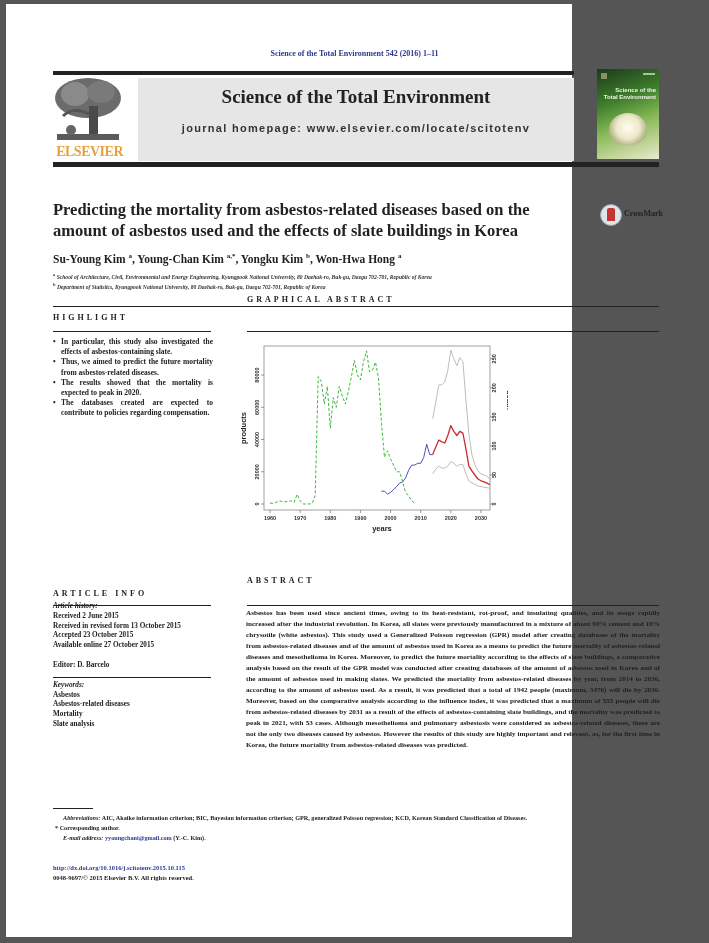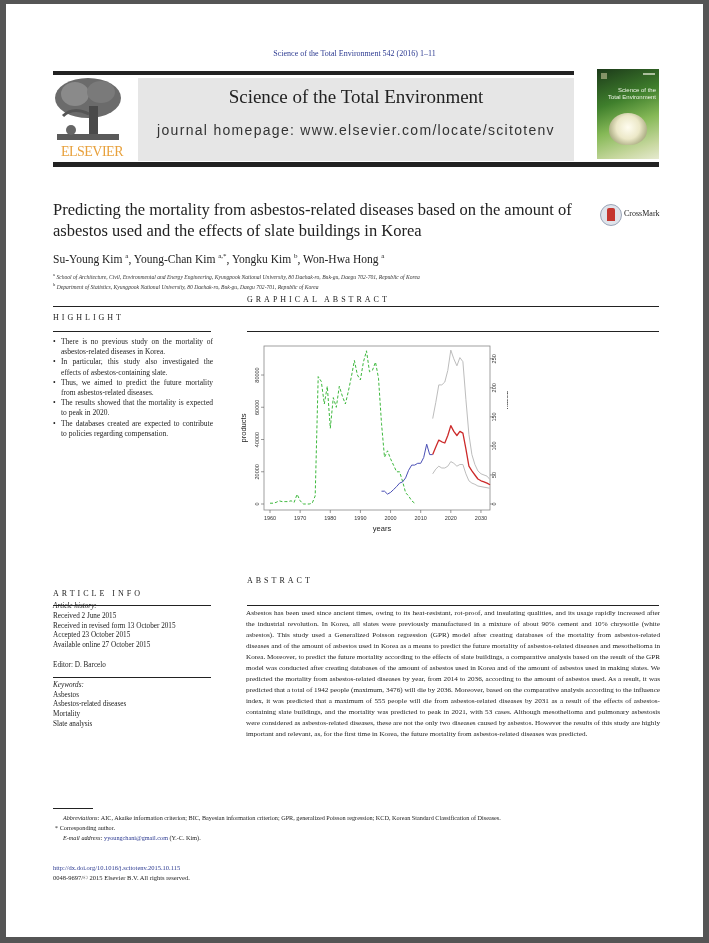--- a/index.html
+++ b/index.html
@@ -1,28 +1,28 @@
 <!DOCTYPE html>
 <html><head>
 <meta charset="utf-8">
 <style>
   html, body { margin:0; padding:0; }
   body { width:709px; height:943px; background:#555555; position:relative; overflow:hidden; font-family:"Liberation Serif", serif; color:#222; }
-  .page { position:absolute; left:6px; top:4px; width:697px; height:933px; background:#ffffff; }
+  .page { position:absolute; left:6px; top:4px; width:566px; height:933px; background:#ffffff;font-weight:bold; }
   .abs { position:absolute; }
   .journal-ref { left:0; width:697px; top:45px; text-align:center; font-size:8px; color:#2b3990; }
   .topbar { left:47px; top:67px; width:521px; height:4px; background:#222; }
   .bottombar { left:47px; top:158px; width:606px; height:5px; background:#222; }
   .logo { left:47px; top:72px; width:70px; height:84px; }
   .logo-text { position:absolute; left:0; bottom:0; width:70px; text-align:right; color:#e8a13c; font-size:14px; letter-spacing:-0.5px; font-family:"Liberation Serif", serif; }
   .header-box { left:132px; top:74px; width:436px; height:83px; background:#e6e6e6; text-align:center; }
   .contents { margin-top:6px; font-family:"Liberation Sans", sans-serif; font-size:8px; color:#333; }
   .contents .sd { color:#2b5aa8; }
   .jtitle { margin-top:8px; font-size:19px; color:#222; font-family:"Liberation Serif", serif; }
-  .homepage { margin-top:14px; font-family:"Liberation Sans", sans-serif; font-size:14px; letter-spacing:1.3px; color:#333; }
+  .homepage { margin-top:14px; font-family:"Liberation Sans", sans-serif; font-size:11px; letter-spacing:1.3px; color:#333; }
   .cover { left:591px; top:65px; width:62px; height:90px; background:linear-gradient(160deg,#1c3a1a 0%,#3f7f2c 35%,#86b957 60%,#c8d8a0 85%,#e6ead0 100%); overflow:hidden; }
   .cover-title { position:absolute; right:3px; top:18px; font-family:"Liberation Sans", sans-serif; font-size:6px; color:#f0f5e8; text-align:right; line-height:7px; }
   .cover-flower { position:absolute; left:12px; top:44px; width:38px; height:32px; border-radius:50% 50% 45% 45%; background:radial-gradient(circle at 50% 45%,#fffdf0 0%,#ece8c8 45%,#b8b890 70%,#7b8a60 100%); }
   .cover-tag { position:absolute; left:4px; top:4px; width:6px; height:6px; background:#c5c59a; opacity:.6; }
   .cover-tag2 { position:absolute; right:4px; top:4px; width:12px; height:2px; background:#dfe7d0; opacity:.7; }
   .title { left:47px; top:195px; width:520px; font-size:16.5px; line-height:21px; color:#222; font-family:"Liberation Serif", serif; }
   .crossmark { left:594px; top:200px; width:90px; height:24px; }
   .cm-icon { position:absolute; left:0; top:0; width:20px; height:20px; border-radius:50%; background:#dfe3ea; border:1px solid #9aa5b8; }
   .cm-bar { position:absolute; left:6px; top:3px; width:8px; height:13px; background:#c4362f; border-radius:2px 2px 0 0; }
   .cm-label { position:absolute; left:24px; top:5px; font-size:8px; color:#222; }
@@ -105,21 +105,20 @@
   </div>
   <div class="abs affil" style="top:278px;">
     <sup>b</sup> <span>Department of Statistics, Kyungpook National University, 80 Daehak-ro, Buk-gu, Daegu 702-701, Republic of Korea</span>
   </div>
 
   <div class="rule" style="left:47px; top:302px; width:606px;"></div>
 
   <div class="abs sec-head" style="left:47px; top:309px;">HIGHLIGHT</div>
   <div class="rule" style="left:47px; top:327px; width:158px;"></div>
   <ul class="abs highlights">
-    <li>There is no previous study on the mortality of asbestos-related diseases in Korea.</li>
     <li>In particular, this study also investigated the effects of asbestos-containing slate.</li>
     <li>Thus, we aimed to predict the future mortality from asbestos-related diseases.</li>
     <li>The results showed that the mortality is expected to peak in 2020.</li>
     <li>The databases created are expected to contribute to policies regarding compensation.</li>
   </ul>
 
   <div class="abs sec-head" style="left:241px; top:291px;">GRAPHICAL ABSTRACT</div>
   <div class="rule" style="left:241px; top:327px; width:412px;"></div>
 
   <svg class="abs" id="ga-chart" style="left:232px; top:336px;" width="270" height="196">

